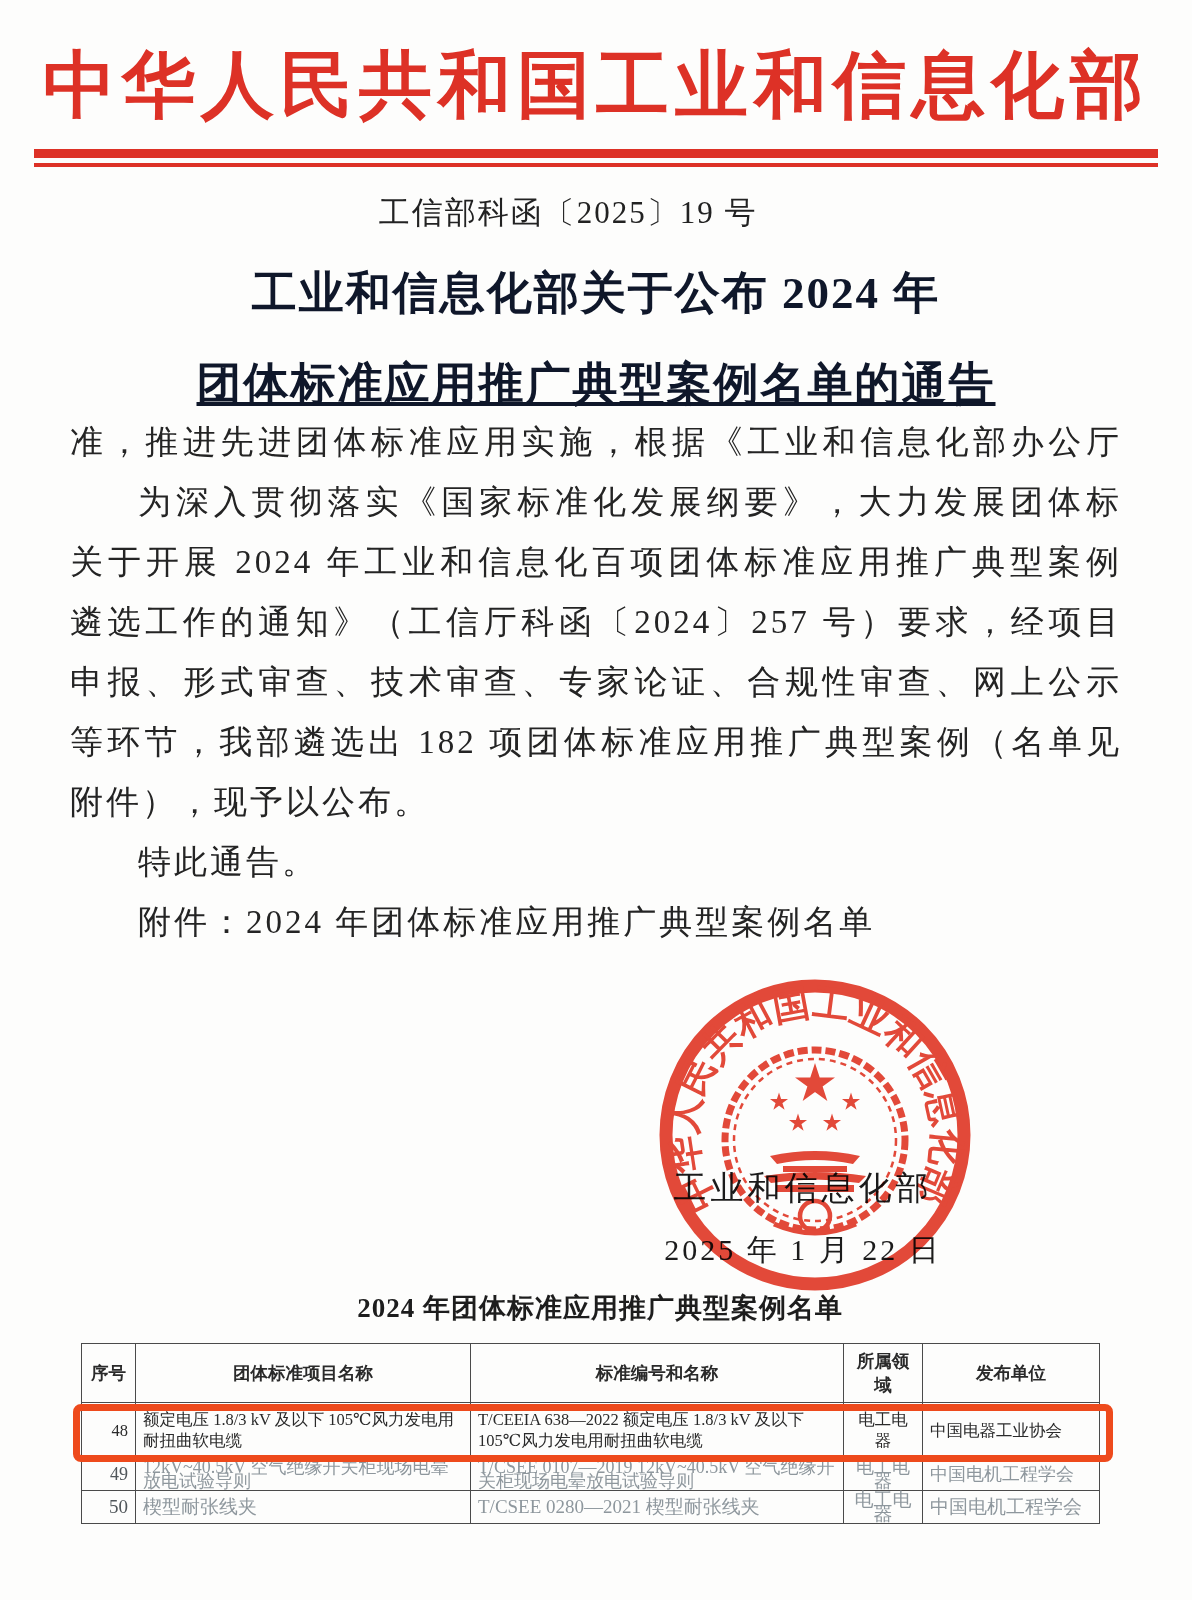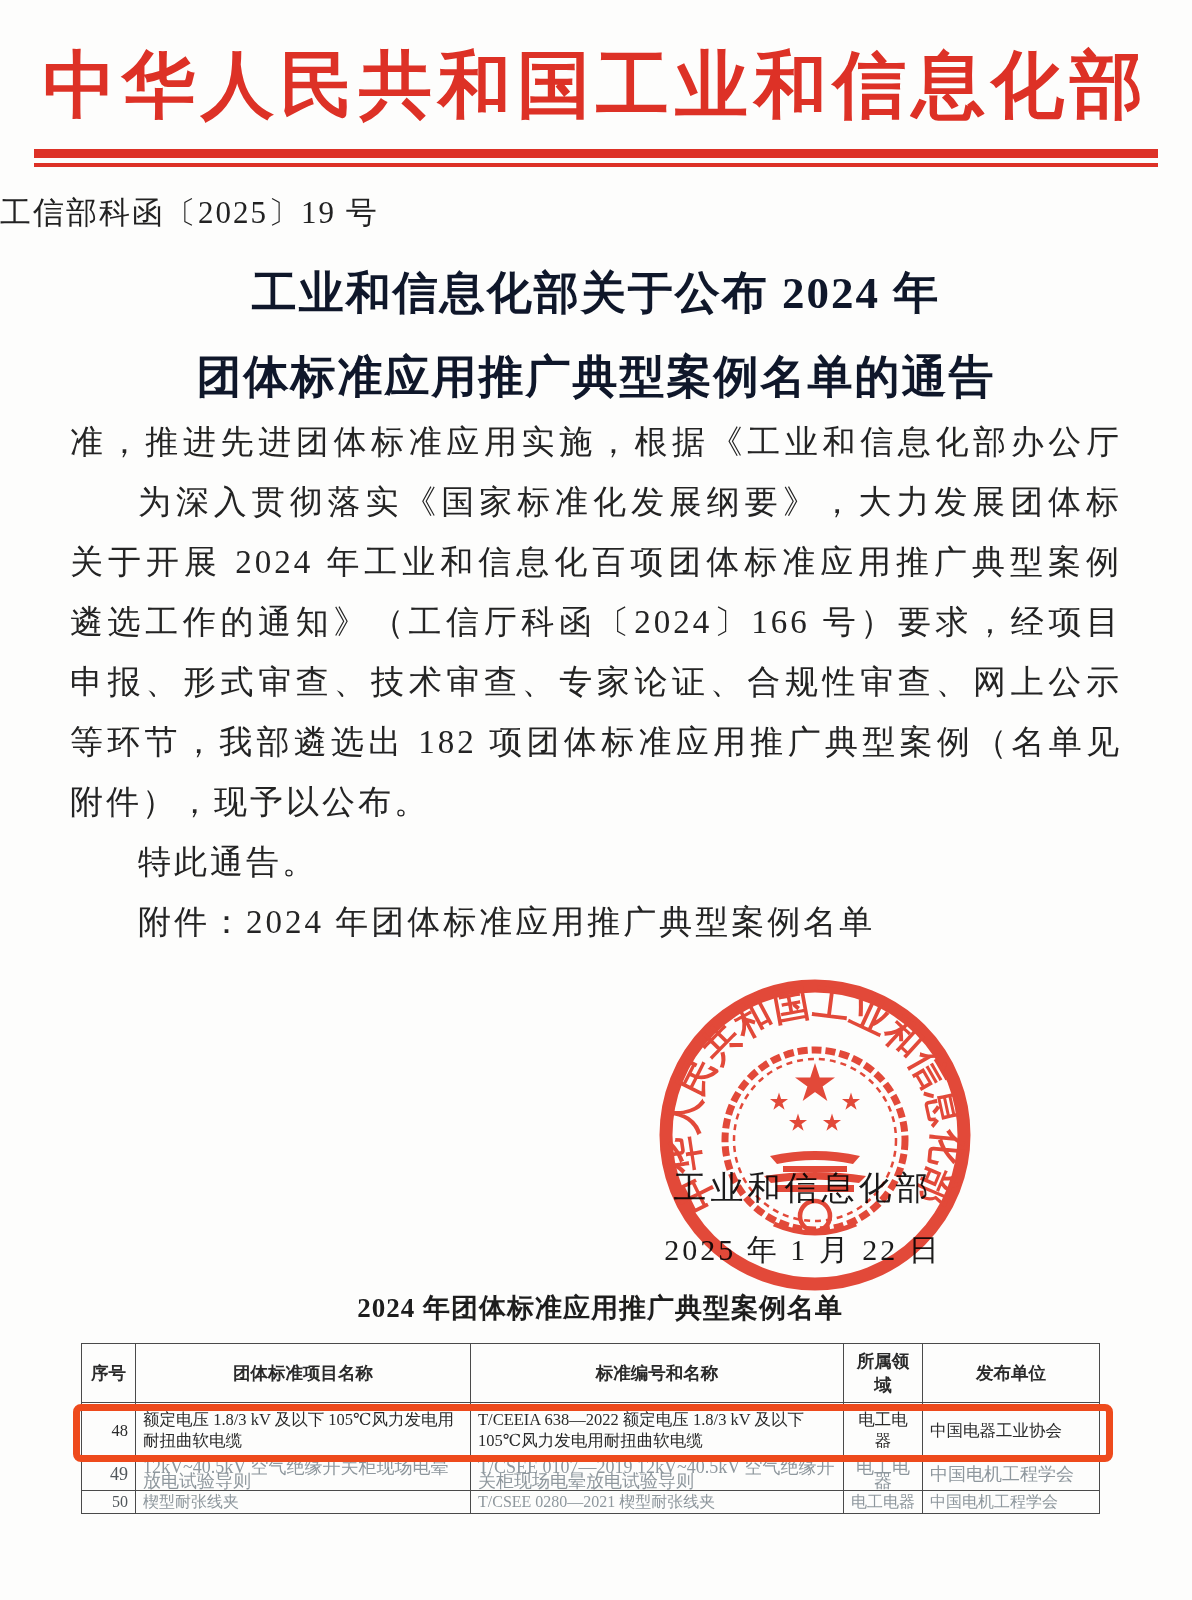--- a/index.html
+++ b/index.html
@@ -7,28 +7,28 @@
   .page{position:relative;width:1192px;height:1600px;background:#fdfdfc;overflow:hidden;}
 
   
   .masthead{position:absolute;top:34px;left:0;width:100%;height:104px;line-height:104px;
     text-align:center;font-size:73px;font-weight:bold;letter-spacing:6px;color:#dd3126;
     font-family:"Liberation Serif","DejaVu Serif",serif;}
   .rule-thick{position:absolute;top:149px;left:34px;width:1124px;height:9px;background:#dd3126;}
   .rule-thin{position:absolute;top:163px;left:34px;width:1124px;height:4px;background:#dd3126;}
 
   
-  .doc-number{position:absolute;top:192px;left:0;width:1136px;text-align:left;
+  .doc-number{position:absolute;top:192px;left:0;width:1136px;text-align:center;
     box-sizing:border-box;font-size:31px;color:#222;letter-spacing:2px;
     font-family:"Liberation Serif","DejaVu Serif",serif;}
 
   
   .doc-title{position:absolute;top:262px;left:0;width:1192px;text-align:center;color:#0f172a;}
   .doc-title .t-line{font-size:45px;font-weight:bold;letter-spacing:2px;line-height:62px;}
-  .doc-title .t-line + .t-line{margin-top:22px;}
+  .doc-title .t-line + .t-line{margin-top:29px;text-decoration:underline;}
 
   
   .body-block{position:absolute;top:412px;left:70px;width:1052px;color:#242424;
     font-size:33px;line-height:60px;letter-spacing:3px;}
   .body-line{text-align:justify;text-align-last:justify;}
   .body-line.indent{padding-left:68px;}
   .body-line.no-just{text-align-last:left;}
 
   
   .signer{position:absolute;top:1166px;left:640px;width:326px;text-align:center;
@@ -45,21 +45,21 @@
     table-layout:fixed;font-family:"Liberation Serif","DejaVu Serif",serif;}
   table.list td,table.list th{border:1.6px solid #4a4a4a;padding:2px 7px;box-sizing:border-box;
     color:#2a2a2a;font-weight:normal;}
   tr.hdr{height:59px;}
   tr.hdr th{font-size:17.5px;font-weight:bold;text-align:center;}
   tr.r-main{height:55px;}
   tr.r-main td{font-size:16.5px;line-height:21px;}
   tr.r-fade1{height:33px;}
   tr.r-fade1 td{font-size:18px;line-height:14px;}
   tr.r-fade2{height:23px;}
-  tr.r-fade2 td{font-size:16px;line-height:14px;font-family:Liberation Serif, serif;}
+  tr.r-fade2 td{font-size:19px;line-height:14px;font-family:Liberation Serif, serif;}
   td.c-no{text-align:right;font-size:17px;margin-top:12px;}
   td.c-field{text-align:center;}
   tr.faded td.c-proj,tr.faded td.c-std,tr.faded td.c-field,tr.faded td.c-org{
     color:#8e979d;filter:blur(.7px);}
   tr.faded td.c-no{color:#50565a;}
 
   .highlight-box{position:absolute;top:1404px;left:73px;width:1040px;height:58px;
     border:7px solid #ee4a1c;border-radius:8px;box-sizing:border-box;background:transparent;}
 </style>
 </head>
@@ -75,21 +75,21 @@
 
   <div class="doc-title">
     <div class="t-line">工业和信息化部关于公布 2024 年</div>
     <div class="t-line">团体标准应用推广典型案例名单的通告</div>
   </div>
 
   <div class="body-block">
       <div class="body-line">准，推进先进团体标准应用实施，根据《工业和信息化部办公厅</div>
       <div class="body-line indent">为深入贯彻落实《国家标准化发展纲要》，大力发展团体标</div>
       <div class="body-line">关于开展 2024 年工业和信息化百项团体标准应用推广典型案例</div>
-      <div class="body-line">遴选工作的通知》（工信厅科函〔2024〕166 号）要求，经项目</div>
+      <div class="body-line">遴选工作的通知》（工信厅科函〔2024〕257 号）要求，经项目</div>
       <div class="body-line">申报、形式审查、技术审查、专家论证、合规性审查、网上公示</div>
       <div class="body-line">等环节，我部遴选出 182 项团体标准应用推广典型案例（名单见</div>
       <div class="body-line no-just">附件），现予以公布。</div>
       <div class="body-line indent no-just">特此通告。</div>
       <div class="body-line indent no-just">附件：2024 年团体标准应用推广典型案例名单</div>
     </div>
 
   <div class="signer">工业和信息化部</div>
   <div class="seal-date">2025 年 1 月 22 日</div>
 

